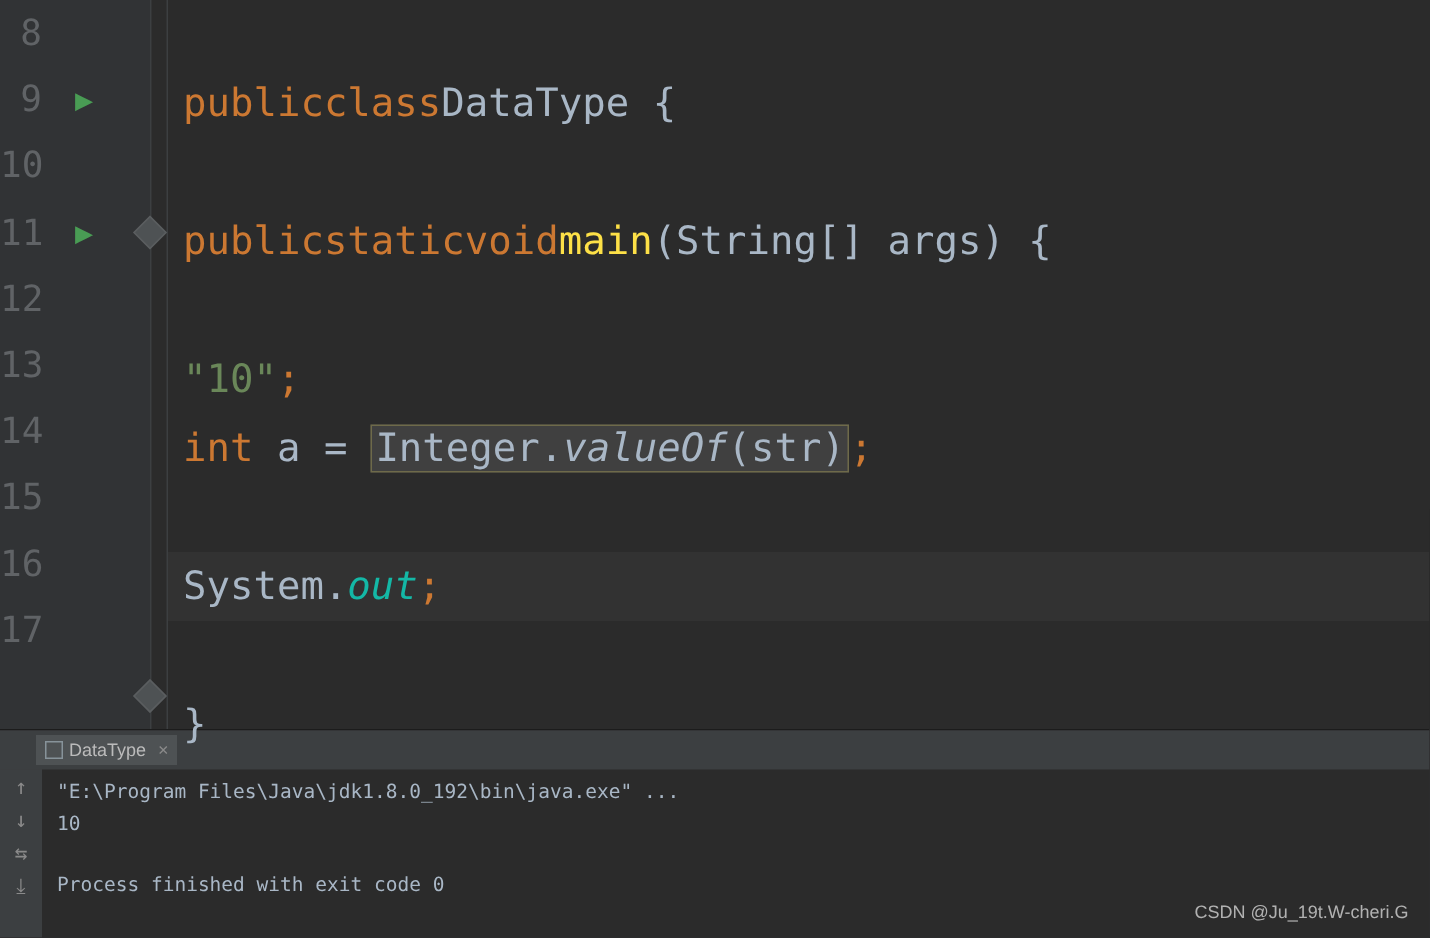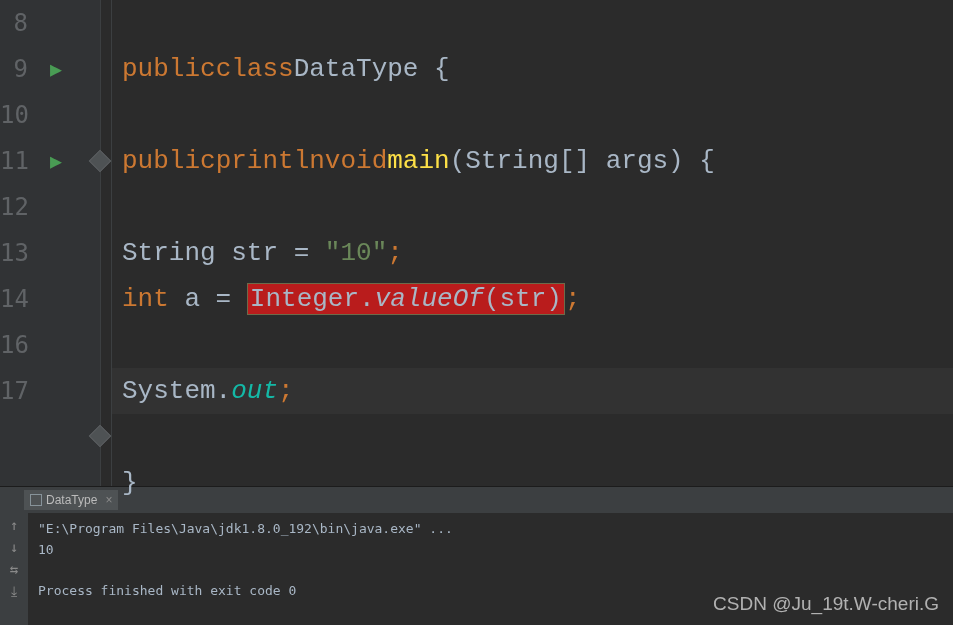--- a/index.html
+++ b/index.html
@@ -52,21 +52,20 @@
 .divider {
   width: 12px;
   background: #2b2b2b;
   border-left: 1px solid #3c3f41;
   border-right: 1px solid #3c3f41;
 }
 .code-area {
   flex: 1;
   background: #2b2b2b;
   position: relative;
-  font-family: Liberation Mono, monospace;
 }
 .code-line {
   height: 46px;
   display: flex;
   align-items: center;
   font-size: 26px;
   padding-left: 10px;
   white-space: pre;
 }
 .code-line.highlight {
@@ -74,21 +73,21 @@
   text-align: right;
 }
 .kw { color: #cc7832; }
 .plain { color: #a9b7c6; }
 .method-def { color: #fde047; }
 .str { color: #6a8759; }
 .static-field { color: #14b8a6; font-style: italic; }
 .static-method { color: #a9b7c6; font-style: italic; }
 .semi { color: #cc7832; }
 .box-highlight {
-  background: #b91c1c;
+  background: #404040;
   border: 1px solid #6e6a4a;
   padding: 0 2px;
 }
 .console-panel {
   border-top: 1px solid #1c1c1c;
   background: #3c3f41;
   height: 139px;
   display: flex;
   flex-direction: column;
 }
@@ -151,21 +150,21 @@
   padding: 6px 10px;
   line-height: 1.6;
   white-space: pre;
 }
 .watermark {
   position: absolute;
   bottom: 10px;
   right: 14px;
   color: #c9c9c9;
   font-family: 'Segoe UI', sans-serif;
-  font-size: 19px;
+  font-size: 12px;
   opacity: 0.85;
 }
 </style>
 </head>
 <body>
 
 <div class="editor-area">
   <div class="gutter">
     <div class="gutter-row">
       <span class="line-number">8</span>
@@ -185,37 +184,40 @@
     <div class="gutter-row">
       <span class="line-number">12</span>
     </div>
     <div class="gutter-row">
       <span class="line-number">13</span>
     </div>
     <div class="gutter-row">
       <span class="line-number">14</span>
     </div>
     <div class="gutter-row">
+      <span class="line-number">15</span>
+    </div>
+    <div class="gutter-row">
       <span class="line-number">16</span>
     </div>
     <div class="gutter-row">
       <span class="line-number">17</span>
     </div>
     <div class="gutter-row">
       <span class="fold-icon" style="top:14px"></span>
     </div>
   </div>
   <div class="divider"></div>
   <div class="code-area">
     <div class="code-line"></div>
     <div class="code-line"><span class="kw">public</span> <span class="kw">class</span> <span class="plain">DataType</span><span class="plain"> {</span></div>
     <div class="code-line"></div>
-    <div class="code-line">    <span class="kw">public</span> <span class="kw">println</span> <span class="kw">void</span> <span class="method-def">main</span><span class="plain">(String[] args) {</span></div>
-    <div class="code-line"></div>
-    <div class="code-line">        <span class="plain">String str = </span><span class="str">"10"</span><span class="semi">;</span></div>
+    <div class="code-line">    <span class="kw">public</span> <span class="kw">static</span> <span class="kw">void</span> <span class="method-def">main</span><span class="plain">(String[] args) {</span></div>
+    <div class="code-line"></div>
+    <div class="code-line">        <span class="str">"10"</span><span class="semi">;</span></div>
     <div class="code-line">        <span class="kw">int</span><span class="plain"> a = </span><span class="box-highlight"><span class="plain">Integer.</span><span class="static-method">valueOf</span><span class="plain">(str)</span></span><span class="semi">;</span></div>
     <div class="code-line"></div>
     <div class="code-line highlight">        <span class="plain">System.</span><span class="static-field">out</span><span class="semi">;</span></div>
     <div class="code-line"></div>
     <div class="code-line">    <span class="plain">}</span></div>
   </div>
 </div>
 
 <div class="console-panel">
   <div class="console-tab-bar">

